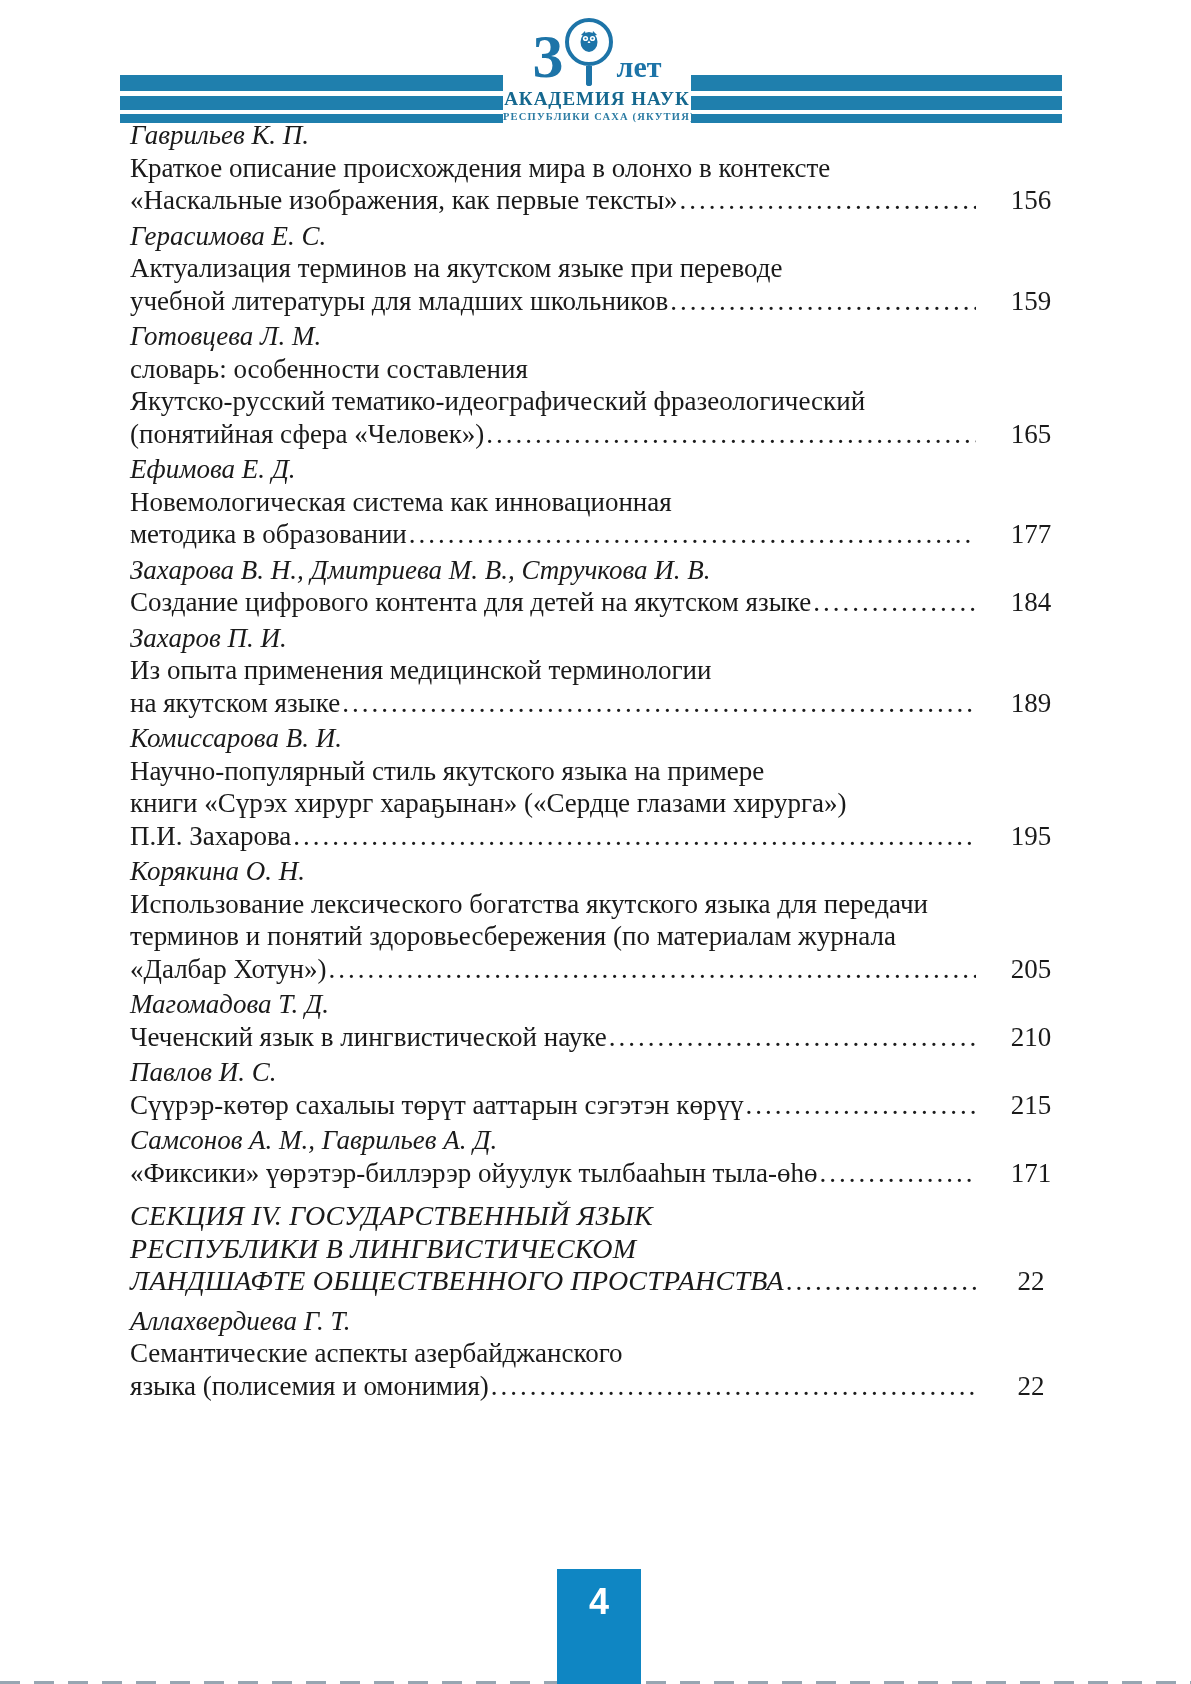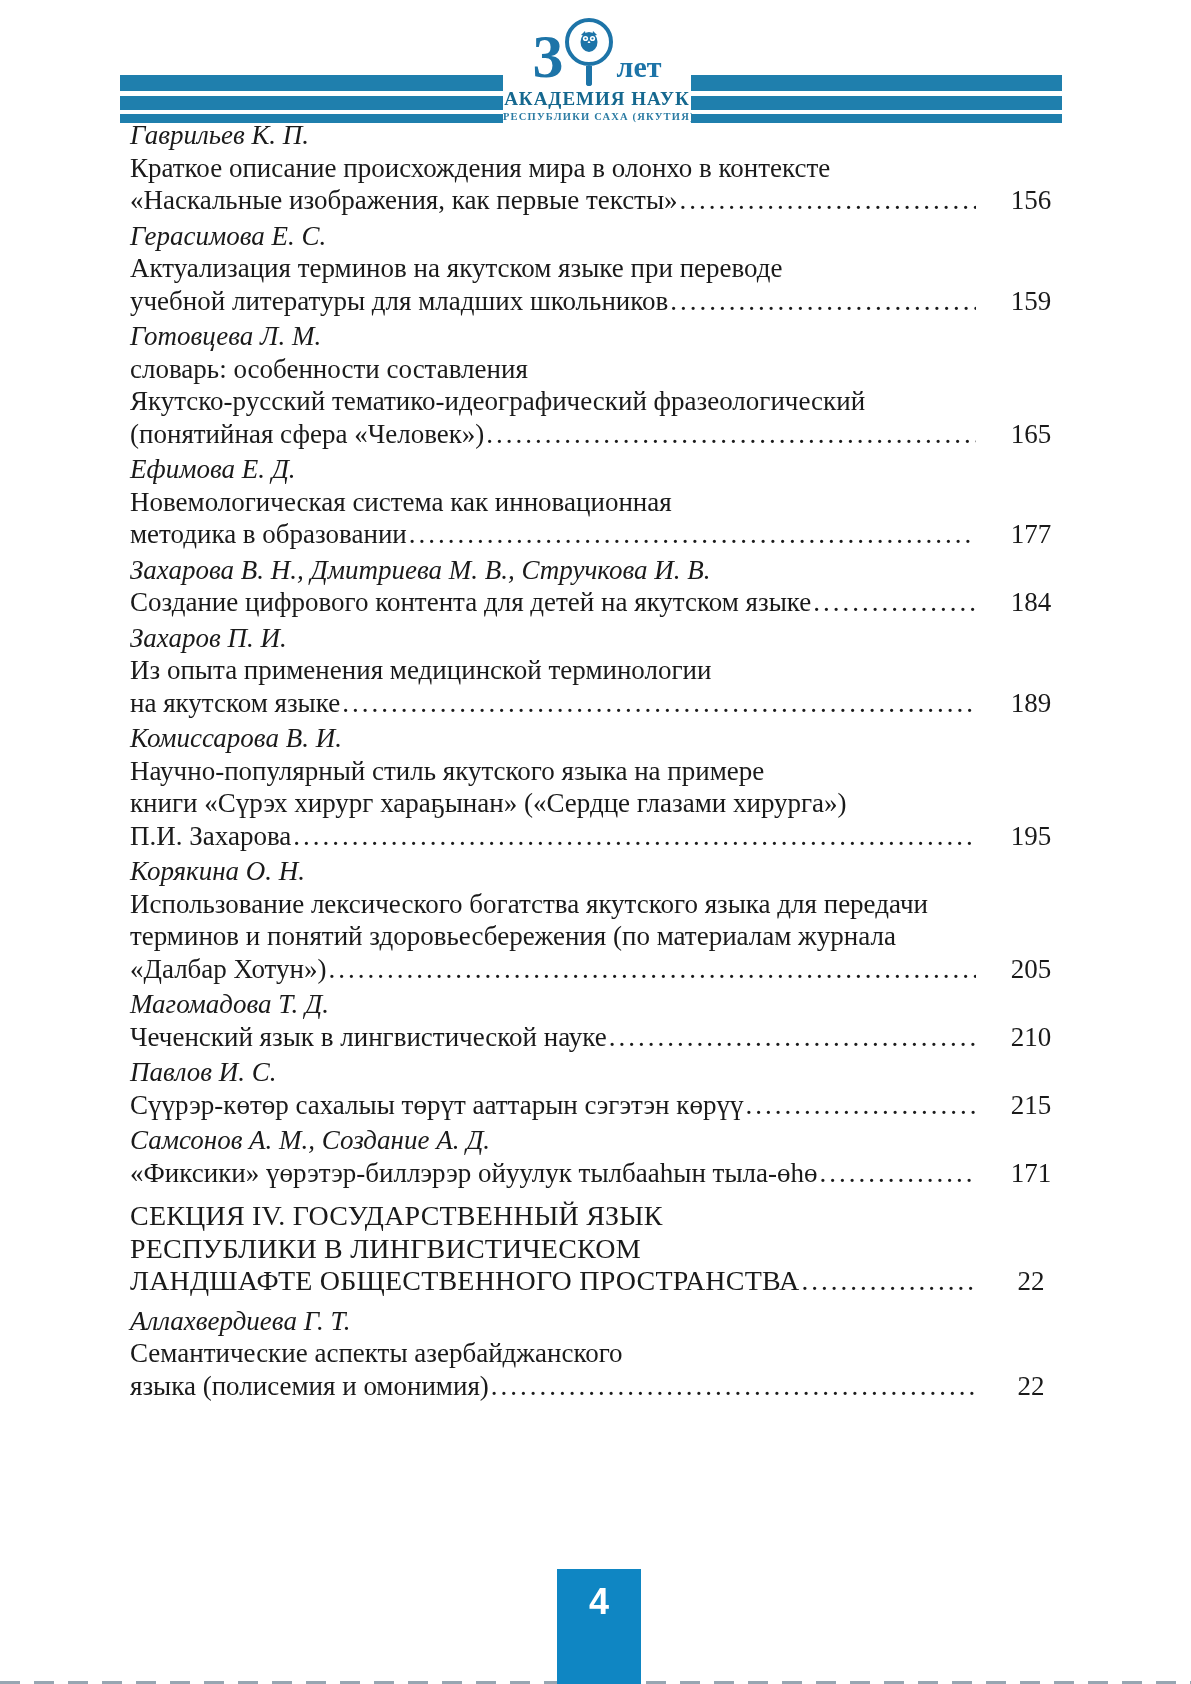--- a/index.html
+++ b/index.html
@@ -51,21 +51,21 @@
   
   .toc{
     position:absolute;left:130px;top:119px;width:932px;
     font-size:27px;line-height:32.5px;
   }
   .toc-entry{margin-bottom:3px;}
   .toc-section{margin-top:11px;margin-bottom:7px;}
   .authors{font-style:italic;white-space:nowrap;}
   .toc-line{display:flex;align-items:baseline;}
   .line-text{white-space:nowrap;}
-  .toc-section .line-text{font-size:28px;letter-spacing:0.2px;}
+  .toc-section .line-text{font-size:28px;letter-spacing:0.2px;font-style:italic;}
   .leader{
     flex:1 1 auto;overflow:hidden;white-space:nowrap;
     margin-left:2px;margin-right:24px;letter-spacing:3px;color:#1a1a1a;
   }
   .leader::after{
     content:"..........................................................................................................................................................................................................";
   }
   .page-ref{flex:0 0 62px;text-align:center;}
 
   
@@ -219,21 +219,21 @@
     </div>
     <div class="toc-entry">
       <div class="authors">Павлов И. С.</div>
       <div class="toc-line">
         <span class="line-text">Сүүрэр-көтөр сахалыы төрүт ааттарын сэгэтэн көрүү</span>
         <span class="leader"></span>
         <span class="page-ref">215</span>
       </div>
     </div>
     <div class="toc-entry">
-      <div class="authors">Самсонов А. М., Создание А. Д.</div>
+      <div class="authors">Самсонов А. М., Гаврильев А. Д.</div>
       <div class="toc-line">
         <span class="line-text">«Фиксики» үөрэтэр-биллэрэр ойуулук тылбааһын тыла-өһө</span>
         <span class="leader"></span>
         <span class="page-ref">171</span>
       </div>
     </div>
     <div class="toc-section">
       <div class="toc-line">
         <span class="line-text">СЕКЦИЯ IV. ГОСУДАРСТВЕННЫЙ ЯЗЫК</span>
       </div>

